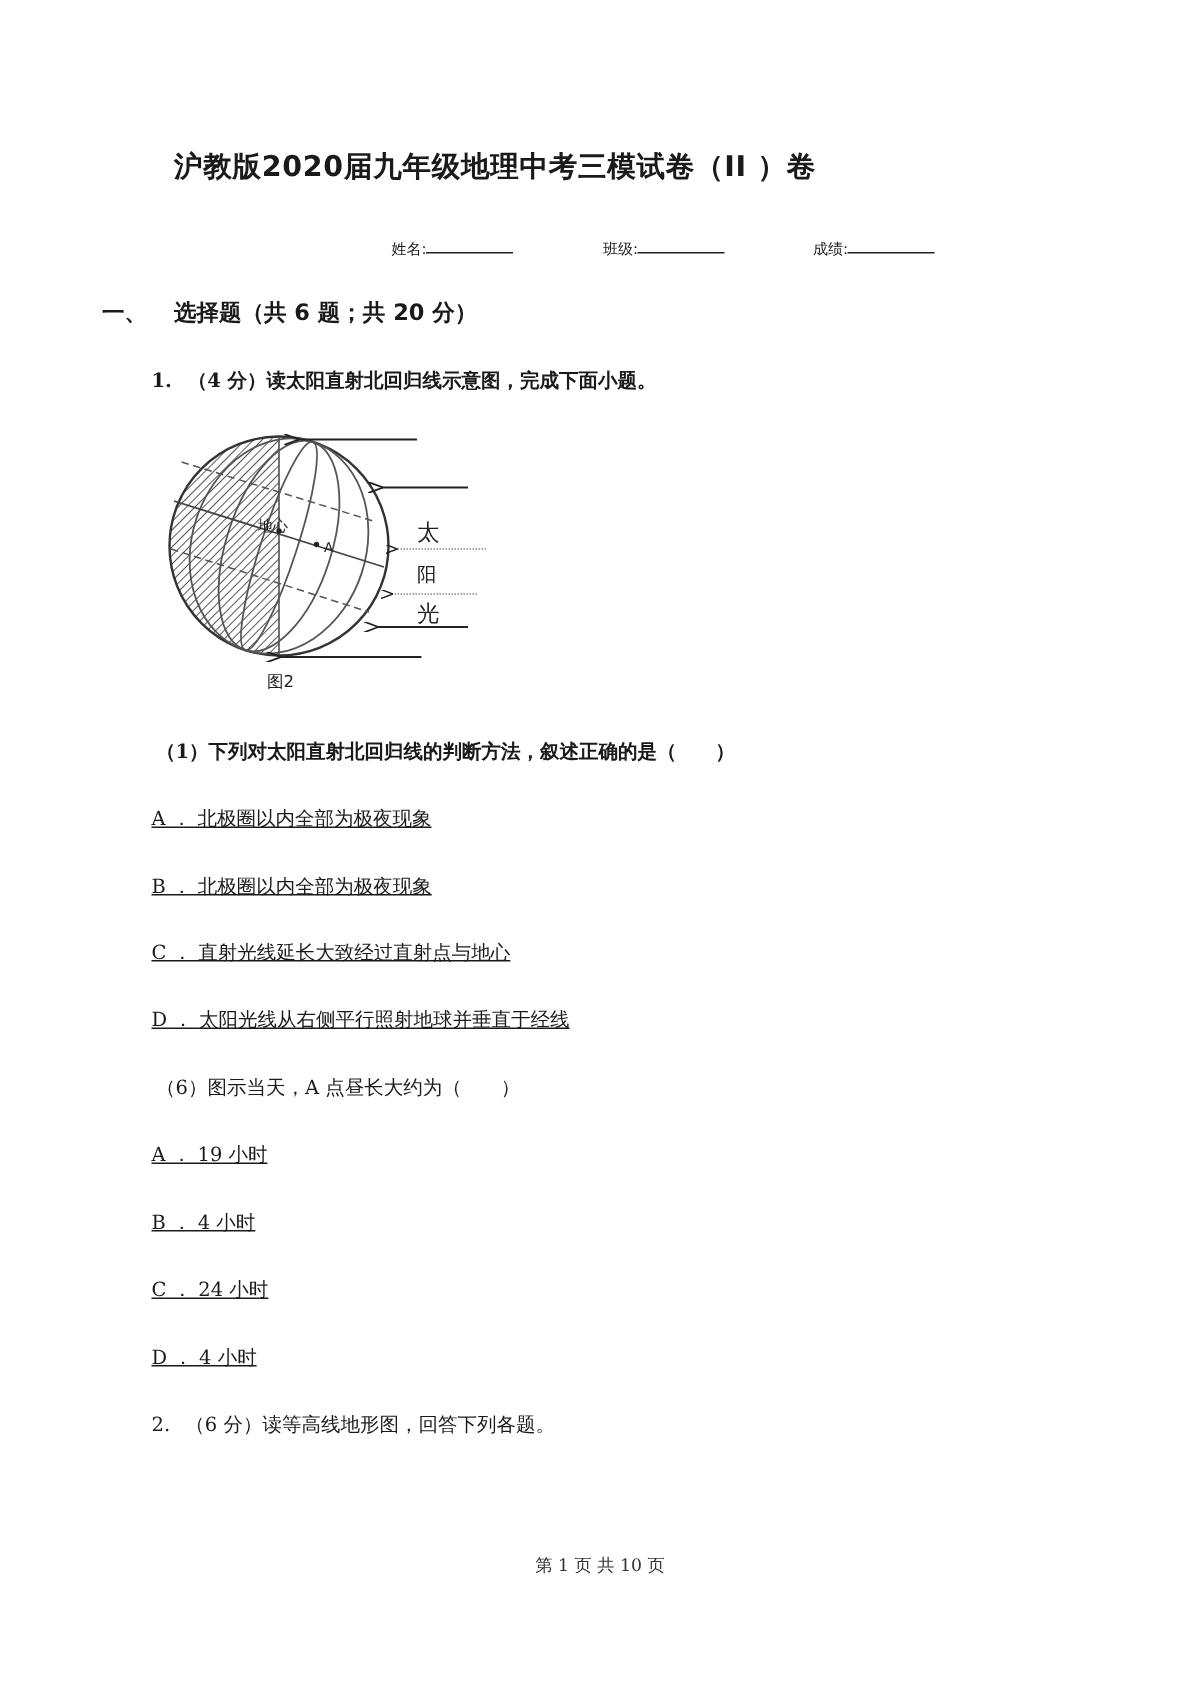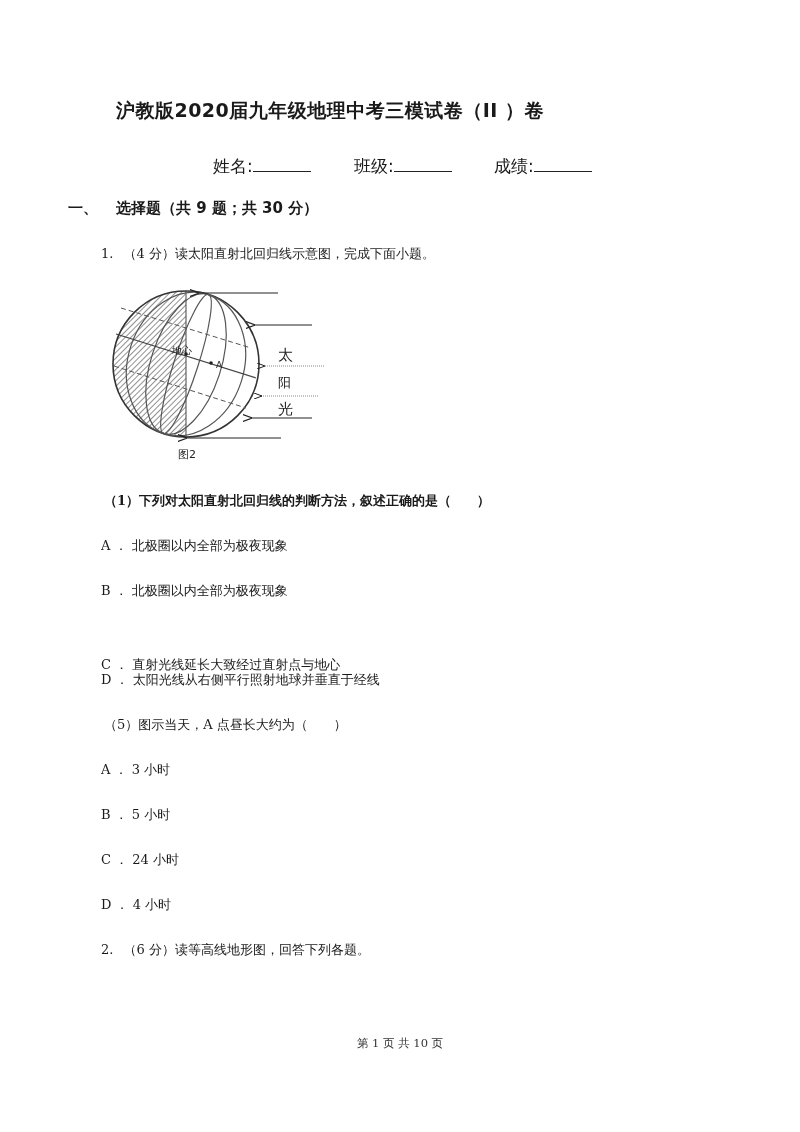--- a/index.html
+++ b/index.html
@@ -1,50 +1,50 @@
 <!DOCTYPE html>
 <html><head>
 <meta charset="utf-8">
 <style>
   html, body { margin:0; padding:0; background:#ffffff; }
   body { width:800px; height:1132px; position:relative; overflow:hidden; color:#1a1a1a;
          font-family:"DejaVu Serif","Liberation Serif",serif; }
   .abs { position:absolute; white-space:nowrap; }
   .title { left:0; width:660px; top:98px; text-align:center; font-size:19px; font-weight:bold;
            font-family:"DejaVu Sans","Liberation Sans",sans-serif; letter-spacing:0.5px; }
-  .info { top:155px; font-size:17px; font-family:"DejaVu Sans","Liberation Sans",sans-serif; }
+  .info { top:155px; font-size:10px; font-family:"DejaVu Sans","Liberation Sans",sans-serif;margin-left:48px; }
   .blank { display:inline-block; width:58px; border-bottom:1px solid #222; height:13px; vertical-align:baseline; }
   .section { left:68px; top:199px; font-size:15px; font-weight:bold;
              font-family:"DejaVu Sans","Liberation Sans",sans-serif; }
   .section .num { margin-right:18px; }
   .q { font-size:13px; }
-  .opt { left:101px; font-size:13px; }
+  .opt { left:101px; font-size:13px;text-decoration:underline; }
   .figure { left:106px; top:288px; width:220px; height:176px; }
   .footer { left:0; width:800px; text-align:center; top:1036px; font-size:11.5px; color:#333; }
 </style>
 </head>
 <body>
 
 <div class="abs title">沪教版2020届九年级地理中考三模试卷（II ）卷</div>
 
 <div class="abs info" style="left:213px;">
   <span>姓名:</span><span class="blank"></span>
 </div>
 <div class="abs info" style="left:354px;">
   <span>班级:</span><span class="blank"></span>
 </div>
 <div class="abs info" style="left:494px;">
   <span>成绩:</span><span class="blank"></span>
 </div>
 
 <div class="abs section">
-  <span class="num">一、</span><span>选择题（共 9 题；共 30 分）</span>
+  <span class="num">一、</span><span>选择题（共 6 题；共 20 分）</span>
 </div>
 
-<div class="abs q" style="left:101px; top:245px;">
+<div class="abs q" style="left:101px; top:245px;font-weight:bold;">
   <span>1.</span>
   <span style="margin-left:6px;">（4 分）读太阳直射北回归线示意图，完成下面小题。</span>
 </div>
 
 <div class="abs figure">
   <svg width="220" height="176" viewBox="0 0 220 176">
     <defs>
       <pattern id="hatch" width="4" height="4" patternUnits="userSpaceOnUse" patternTransform="rotate(45)">
         <line x1="0" y1="0" x2="0" y2="4" stroke="#444" stroke-width="1.2"></line>
       </pattern>
@@ -78,26 +78,26 @@
     <text x="172" y="72" font-size="15" fill="#222" font-family="DejaVu Sans, sans-serif">太</text>
     <text x="172" y="99" font-size="13" fill="#222" font-family="DejaVu Sans, sans-serif">阳</text>
     <text x="172" y="126" font-size="15" fill="#222" font-family="DejaVu Sans, sans-serif">光</text>
     <text x="72" y="170" font-size="11" fill="#222" font-family="DejaVu Sans, sans-serif">图2</text>
   </svg>
 </div>
 
 <div class="abs q" style="left:104px; top:492px;font-weight:bold;">（1）下列对太阳直射北回归线的判断方法，叙述正确的是（　　）</div>
 <div class="abs opt" style="top:537px;">A ． 北极圈以内全部为极夜现象</div>
 <div class="abs opt" style="top:582px;">B ． 北极圈以内全部为极夜现象</div>
-<div class="abs opt" style="top:626px;margin-top:30px;">C ． 直射光线延长大致经过直射点与地心</div>
+<div class="abs opt" style="top:626px;">C ． 直射光线延长大致经过直射点与地心</div>
 <div class="abs opt" style="top:671px;">D ． 太阳光线从右侧平行照射地球并垂直于经线</div>
 
-<div class="abs q" style="left:104px; top:716px;">（5）图示当天，A 点昼长大约为（　　）</div>
-<div class="abs opt" style="top:761px;">A ． 3 小时</div>
-<div class="abs opt" style="top:806px;">B ． 5 小时</div>
+<div class="abs q" style="left:104px; top:716px;">（6）图示当天，A 点昼长大约为（　　）</div>
+<div class="abs opt" style="top:761px;">A ． 19 小时</div>
+<div class="abs opt" style="top:806px;">B ． 4 小时</div>
 <div class="abs opt" style="top:851px;">C ． 24 小时</div>
 <div class="abs opt" style="top:896px;">D ． 4 小时</div>
 
 <div class="abs q" style="left:101px; top:941px;">
   <span>2.</span>
   <span style="margin-left:6px;">（6 分）读等高线地形图，回答下列各题。</span>
 </div>
 
 <div class="abs footer">第 1 页 共 10 页</div>
 

